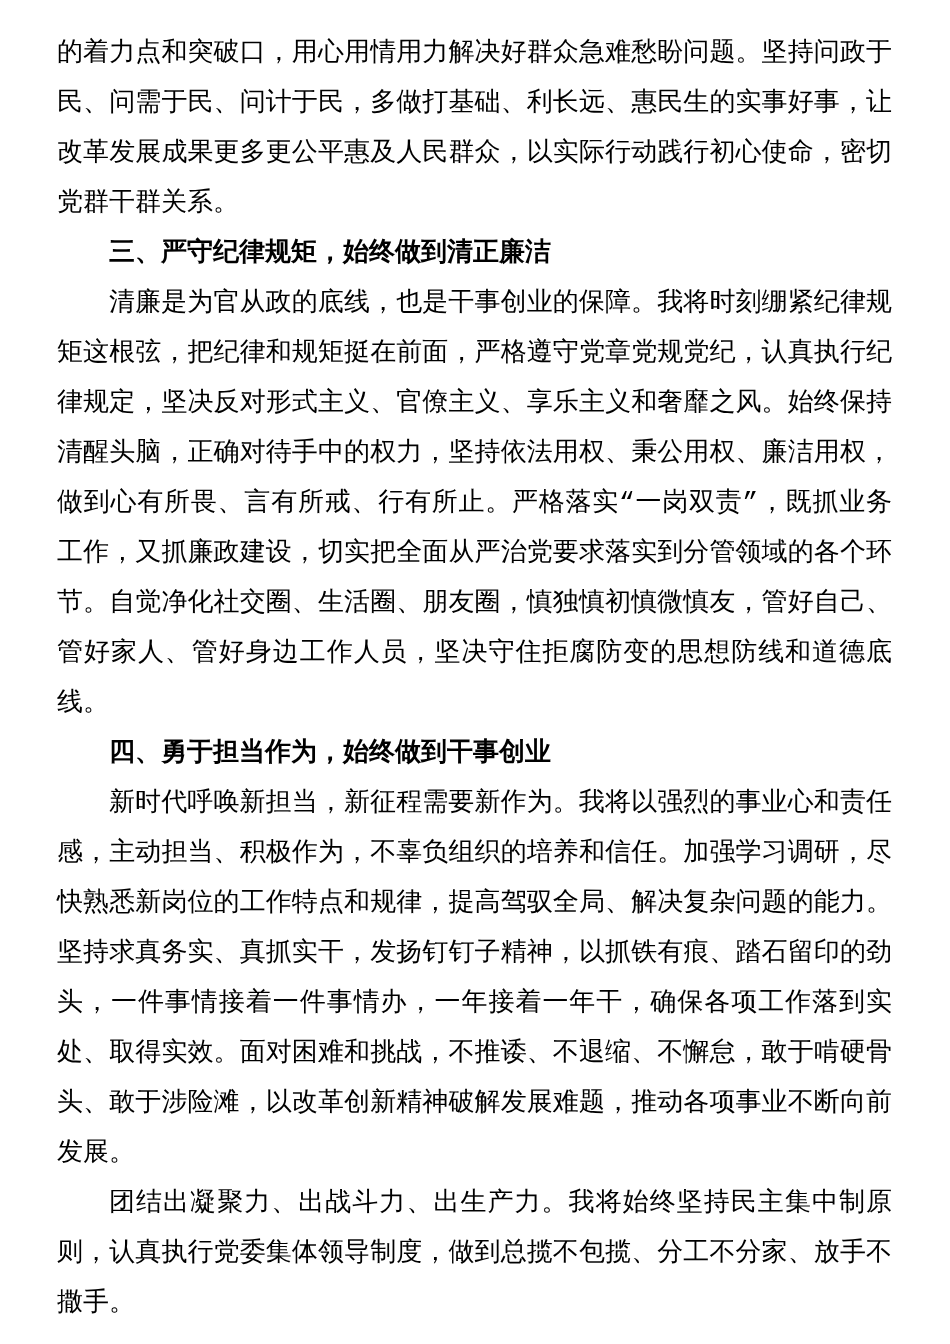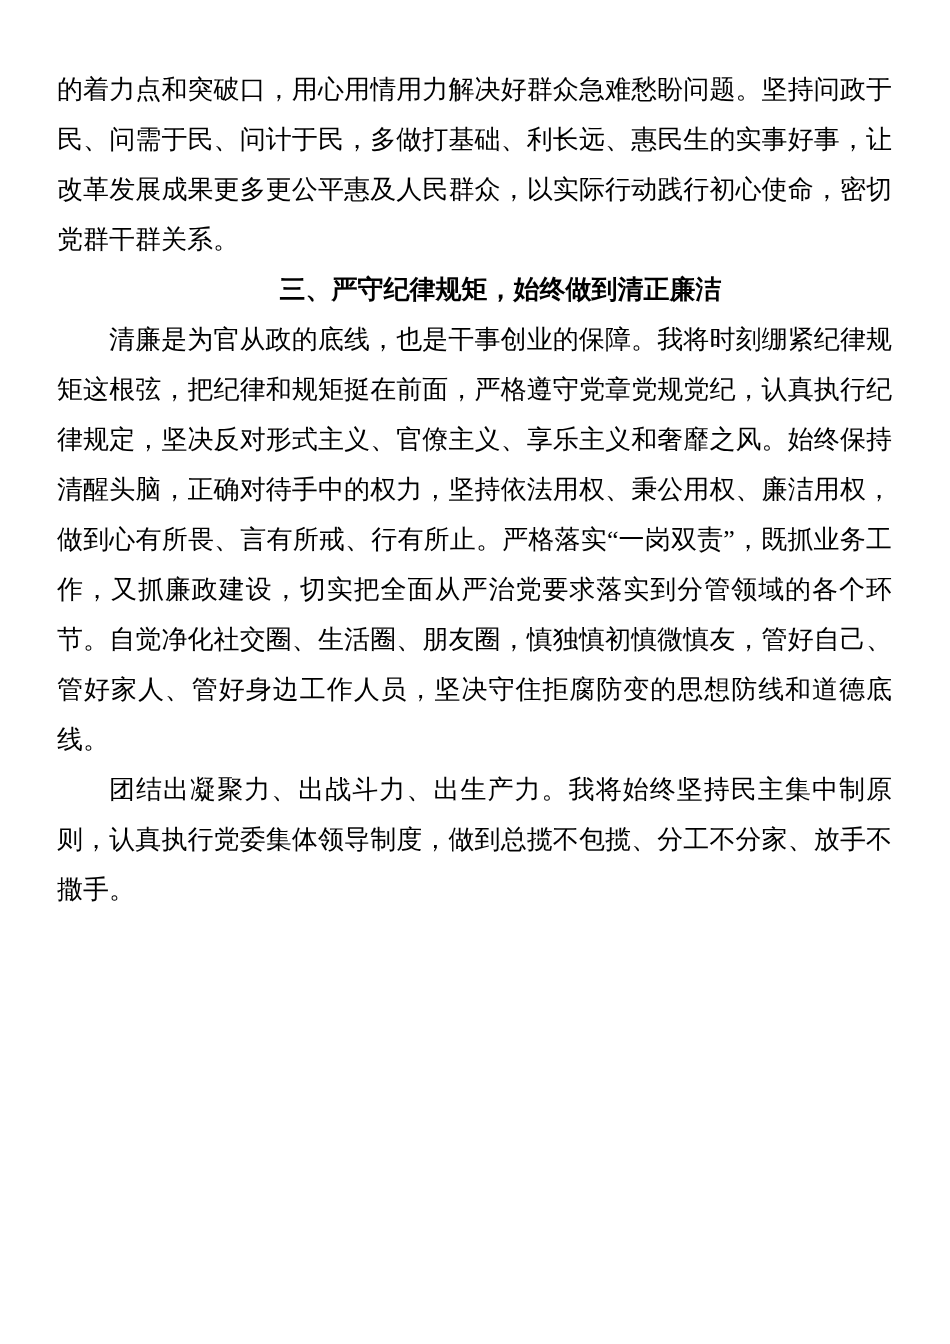--- a/index.html
+++ b/index.html
@@ -5,24 +5,24 @@
   html, body {
     margin: 0;
     padding: 0;
     background: #ffffff;
   }
   .page {
     position: relative;
     width: 950px;
     height: 1344px;
     box-sizing: border-box;
-    padding: 65px 58px 0 57px;
+    padding: 28px 58px 0 57px;
     background: #ffffff;
     overflow: hidden;
-    font-family: Liberation Serif, serif;
+    font-family: Liberation Mono, monospace;
     font-size: 26px;
     line-height: 50px;
     color: #000000;
     -webkit-font-smoothing: antialiased;
   }
   .page p, .page h2 {
     margin: 0;
     padding: 0;
     font-size: 26px;
     line-height: 50px;
@@ -32,30 +32,32 @@
     text-justify: inter-ideograph;
     text-indent: 2em;
     font-weight: normal;
   }
   .para.no-indent {
     text-indent: 0;
   }
   .heading {
     font-weight: bold;
     text-indent: 2em;
-    text-align: center;
+    text-align: left;
   }
 </style>
 </head>
 <body>
 
 <div class="page">
   <p class="para no-indent">的着力点和突破口，用心用情用力解决好群众急难愁盼问题。坚持问政于民、问需于民、问计于民，多做打基础、利长远、惠民生的实事好事，让改革发展成果更多更公平惠及人民群众，以实际行动践行初心使命，密切党群干群关系。</p>
 
   <h2 class="heading">三、严守纪律规矩，始终做到清正廉洁</h2>
 
   <p class="para">清廉是为官从政的底线，也是干事创业的保障。我将时刻绷紧纪律规矩这根弦，把纪律和规矩挺在前面，严格遵守党章党规党纪，认真执行纪律规定，坚决反对形式主义、官僚主义、享乐主义和奢靡之风。始终保持清醒头脑，正确对待手中的权力，坚持依法用权、秉公用权、廉洁用权，做到心有所畏、言有所戒、行有所止。严格落实“一岗双责”，既抓业务工作，又抓廉政建设，切实把全面从严治党要求落实到分管领域的各个环节。自觉净化社交圈、生活圈、朋友圈，慎独慎初慎微慎友，管好自己、管好家人、管好身边工作人员，坚决守住拒腐防变的思想防线和道德底线。</p>
 
+  <h2 class="heading">四、勇于担当作为，始终做到干事创业</h2>
 
+  <p class="para">新时代呼唤新担当，新征程需要新作为。我将以强烈的事业心和责任感，主动担当、积极作为，不辜负组织的培养和信任。加强学习调研，尽快熟悉新岗位的工作特点和规律，提高驾驭全局、解决复杂问题的能力。坚持求真务实、真抓实干，发扬钉钉子精神，以抓铁有痕、踏石留印的劲头，一件事情接着一件事情办，一年接着一年干，确保各项工作落到实处、取得实效。面对困难和挑战，不推诿、不退缩、不懈怠，敢于啃硬骨头、敢于涉险滩，以改革创新精神破解发展难题，推动各项事业不断向前发展。</p>
 
 
   <p class="para">团结出凝聚力、出战斗力、出生产力。我将始终坚持民主集中制原则，认真执行党委集体领导制度，做到总揽不包揽、分工不分家、放手不撒手。</p>
 </div>
 
 </body></html>

